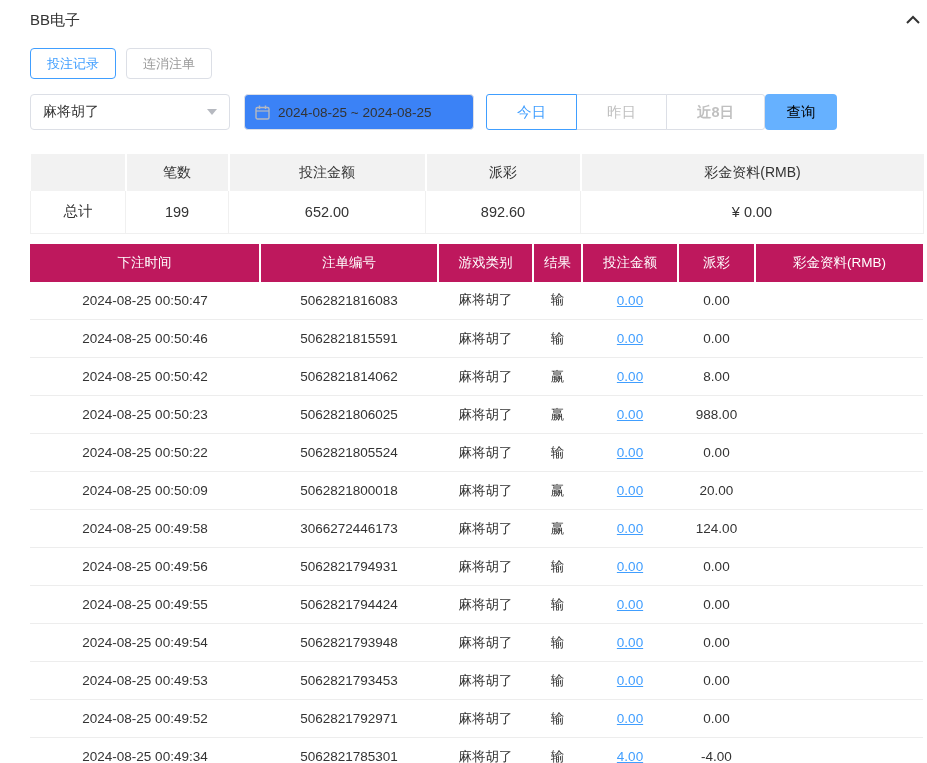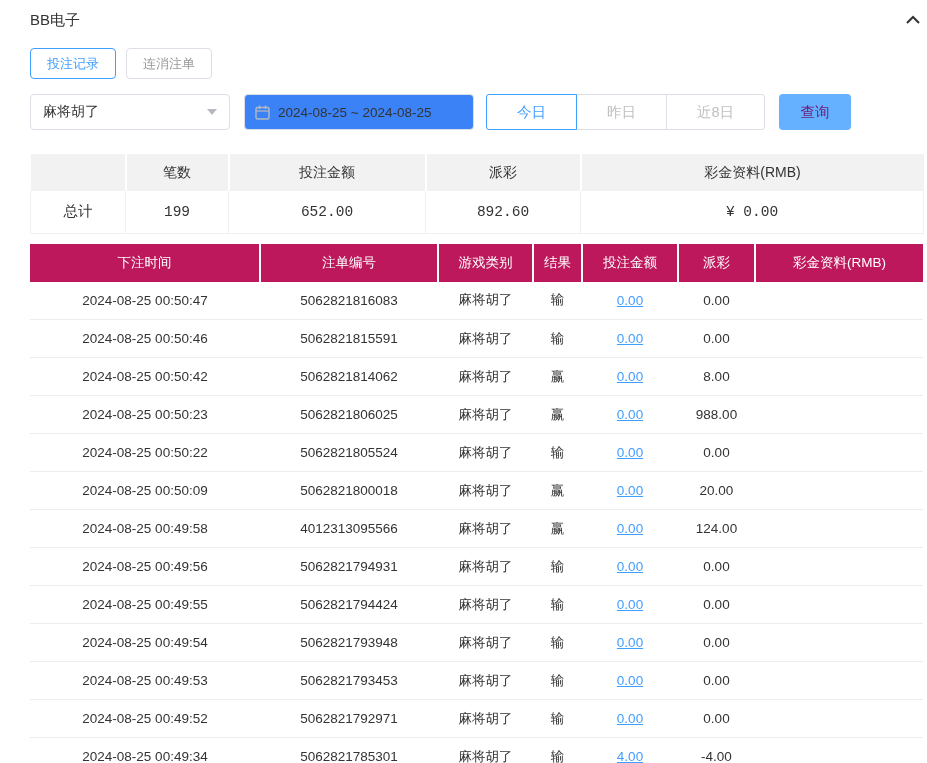--- a/index.html
+++ b/index.html
@@ -25,33 +25,33 @@
             font-size: 14px; cursor: pointer; background: #fff; }
   .caret-down { width: 0; height: 0; border-left: 5px solid transparent; border-right: 5px solid transparent;
                 border-top: 6px solid #b6b9c0; }
   .date-input { margin-left: 14px; width: 230px; height: 36px; border: 1px solid #dcdfe6; border-radius: 4px;
                 display: flex; align-items: center; padding: 0 10px; font-size: 13.5px; background: #3b82f6; cursor: pointer; }
   .date-input .cal { margin-right: 8px; display: inline-flex; }
   .quick-group { margin-left: 12px; display: flex; }
   .qbtn { height: 36px; line-height: 34px; padding: 0 30px; border: 1px solid #dcdfe6; background: #fff;
           font-size: 14.5px; color: #c0c0c0; margin-left: -1px; cursor: pointer; position: relative; }
   .qbtn:first-child { margin-left: 0; border-radius: 3px 0 0 3px; }
-  .qbtn:last-child { border-radius: 0 3px 3px 0; }
+  .qbtn:last-child { border-radius: 0 3px 3px 0; font-weight: bold; }
   .qbtn.active { color: #409eff; border-color: #409eff; z-index: 1; }
-  .search-btn { margin-left: 14px; width: 72px; height: 36px; background: #66b1ff; color: #701a75;
+  .search-btn { width: 72px; height: 36px; background: #66b1ff; color: #000000;
                 border: none; border-radius: 4px; font-size: 14.5px; cursor: pointer; }
 
   
   table { border-collapse: collapse; table-layout: fixed; width: 893px; }
   .summary-table { margin-top: 24px; }
   .summary-table th { background: #f2f2f2; height: 37px; font-weight: 400; font-size: 14px; color: #333;
                       border-right: 2px solid #fff; text-align: center; }
   .summary-table th:last-child { border-right: none; }
   .summary-table td { height: 42px; text-align: center; font-size: 14.5px; color: #333;
-                      border: 1px solid #f0f0f0; border-top: none; background: #fff; font-family: Liberation Mono, monospace; }
+                      border: 1px solid #f0f0f0; border-top: none; background: #fff; }
 
   
   .records-table { margin-top: 10px; }
   .records-table th { background: #be185d; color: #fff; height: 38px; font-weight: 400; font-size: 13.5px;
                       border-right: 2px solid #fff; text-align: center; }
   .records-table th:last-child { border-right: none; }
   .records-table td { height: 38px; text-align: center; font-size: 13.5px; color: #333;
                       border-bottom: 1px solid #ededed; background: #fff; }
   .link { color: #409eff; text-decoration: underline; cursor: pointer; }
   .neg { color: #e25d5d; }
@@ -206,21 +206,21 @@
     <td>5062821800018</td>
     <td>麻将胡了</td>
     <td>赢</td>
     <td><a class="link">0.00</a></td>
     <td>20.00</td>
     <td></td>
   </tr>
 
   <tr>
     <td>2024-08-25 00:49:58</td>
-    <td>4012313095566</td>
+    <td>3066272446173</td>
     <td>麻将胡了</td>
     <td>赢</td>
     <td><a class="link">0.00</a></td>
     <td>124.00</td>
     <td></td>
   </tr>
 
   <tr>
     <td>2024-08-25 00:49:56</td>
     <td>5062821794931</td>

